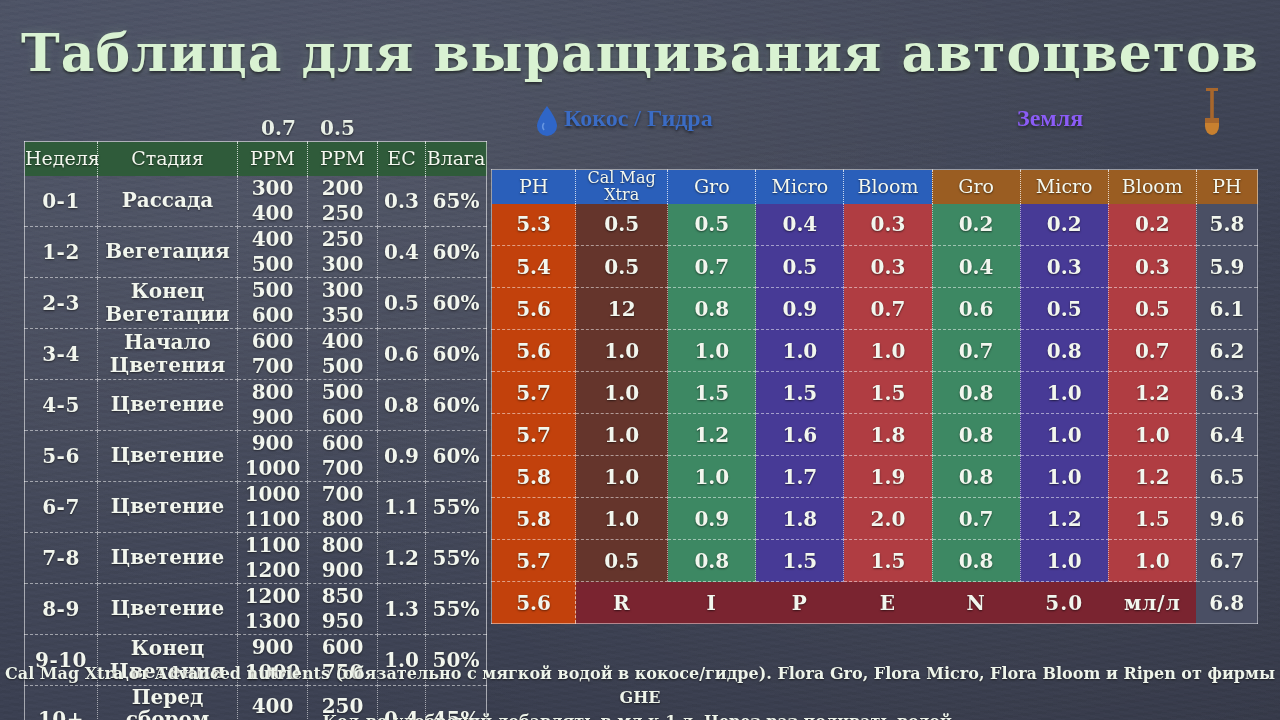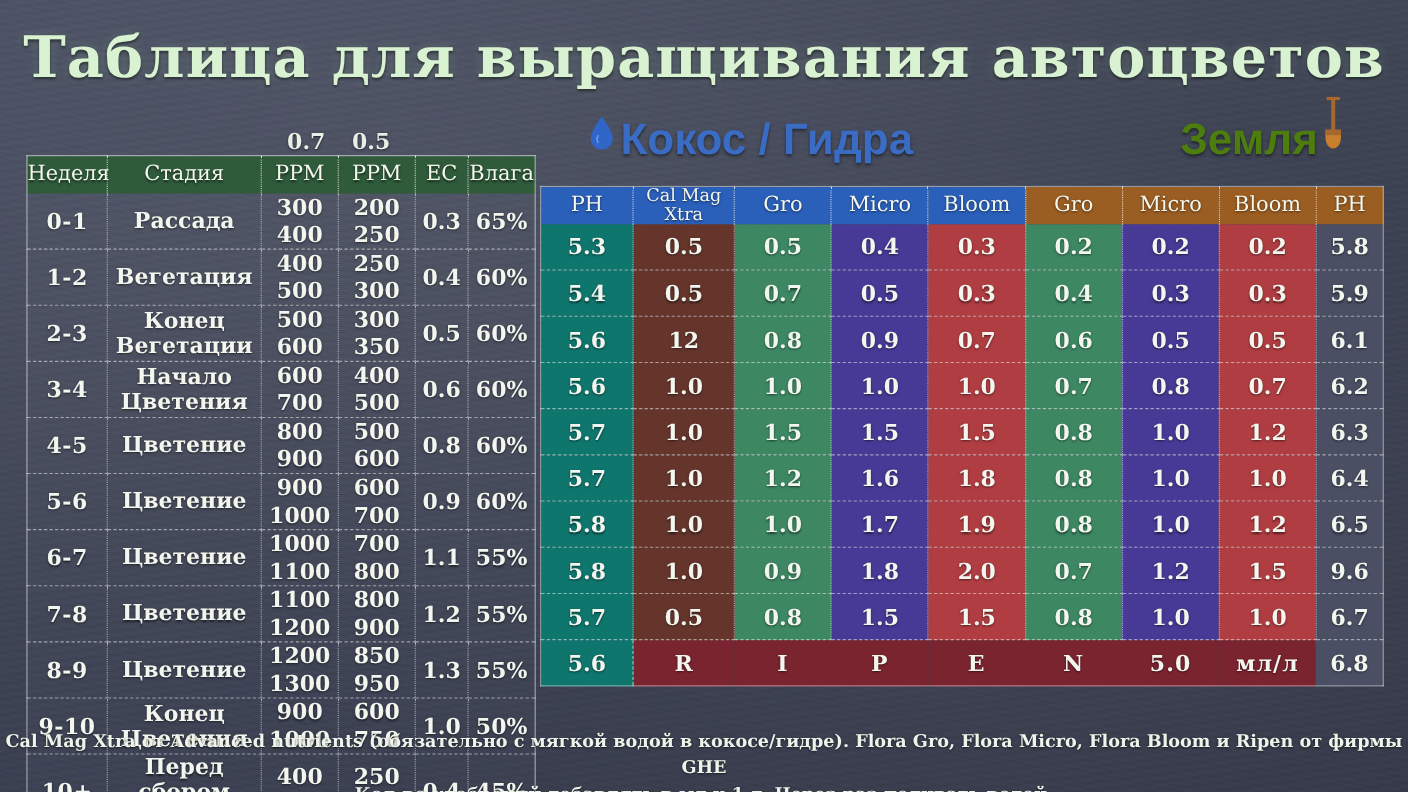--- a/index.html
+++ b/index.html
@@ -38,28 +38,28 @@
     font-size:52px;
     letter-spacing:1px;
     color:#d9f2d2;
     text-shadow: 0 2px 3px rgba(0,0,0,.55), 0 0 10px rgba(200,255,190,.18);
     white-space:nowrap;
   }
 
   
   .sec-cap {
     position:absolute;
-    font-family:Liberation Sans, sans-serif;
+    font-family:Liberation Serif, serif;
     font-weight:bold;
-    font-size:40px;
+    font-size:24px;
     white-space:nowrap;
     text-shadow: 0 2px 3px rgba(0,0,0,.5);
   }
   #cap-coco { left:564px; top:105px; color:#3b6cc4; }
-  #cap-soil { left:1073px; top:105px; color:#4d7c0f; }
+  #cap-soil { left:1017px; top:105px; color:#8b5cf6; }
 
   .ppm-cap {
     position:absolute;
     font-family:"DejaVu Serif", serif;
     font-weight:bold;
     font-size:20px;
     color:#e8efe6;
     text-shadow:0 1px 2px rgba(0,0,0,.6);
   }
   #ppm07 { left:261px; top:116px; }
@@ -112,21 +112,21 @@
   #tbl-left { border:1px solid rgba(255,255,255,.55); }
   #tbl-right { border:1px solid rgba(255,255,255,.45);margin-top:28px; }
 
   .c-week  { font-size:17px; letter-spacing:.5px; }
   .c-stage { font-size:16px; font-weight:bold; line-height:1.12; }
   .c-ppm   { font-size:15px; font-weight:bold; line-height:1.25; }
   .c-ppm .n2 { display:block; }
   .c-ec, .c-hum { font-size:20px; }
 
   
-  .col-ph     { background:#0f766e; }
+  .col-ph     { background:#c2410c; }
   .col-calmag { background:#65352c; }
   .col-gro    { background:#3d8863; }
   .col-micro  { background:#473a96; }
   .col-bloom  { background:#b03d42; }
   .col-sgro   { background:#3d8863; }
   .col-smicro { background:#473a96; }
   .col-sbloom { background:#b03d42; }
   .col-sph    { background:#4a4f64; }
 
   .ripen-cell {

